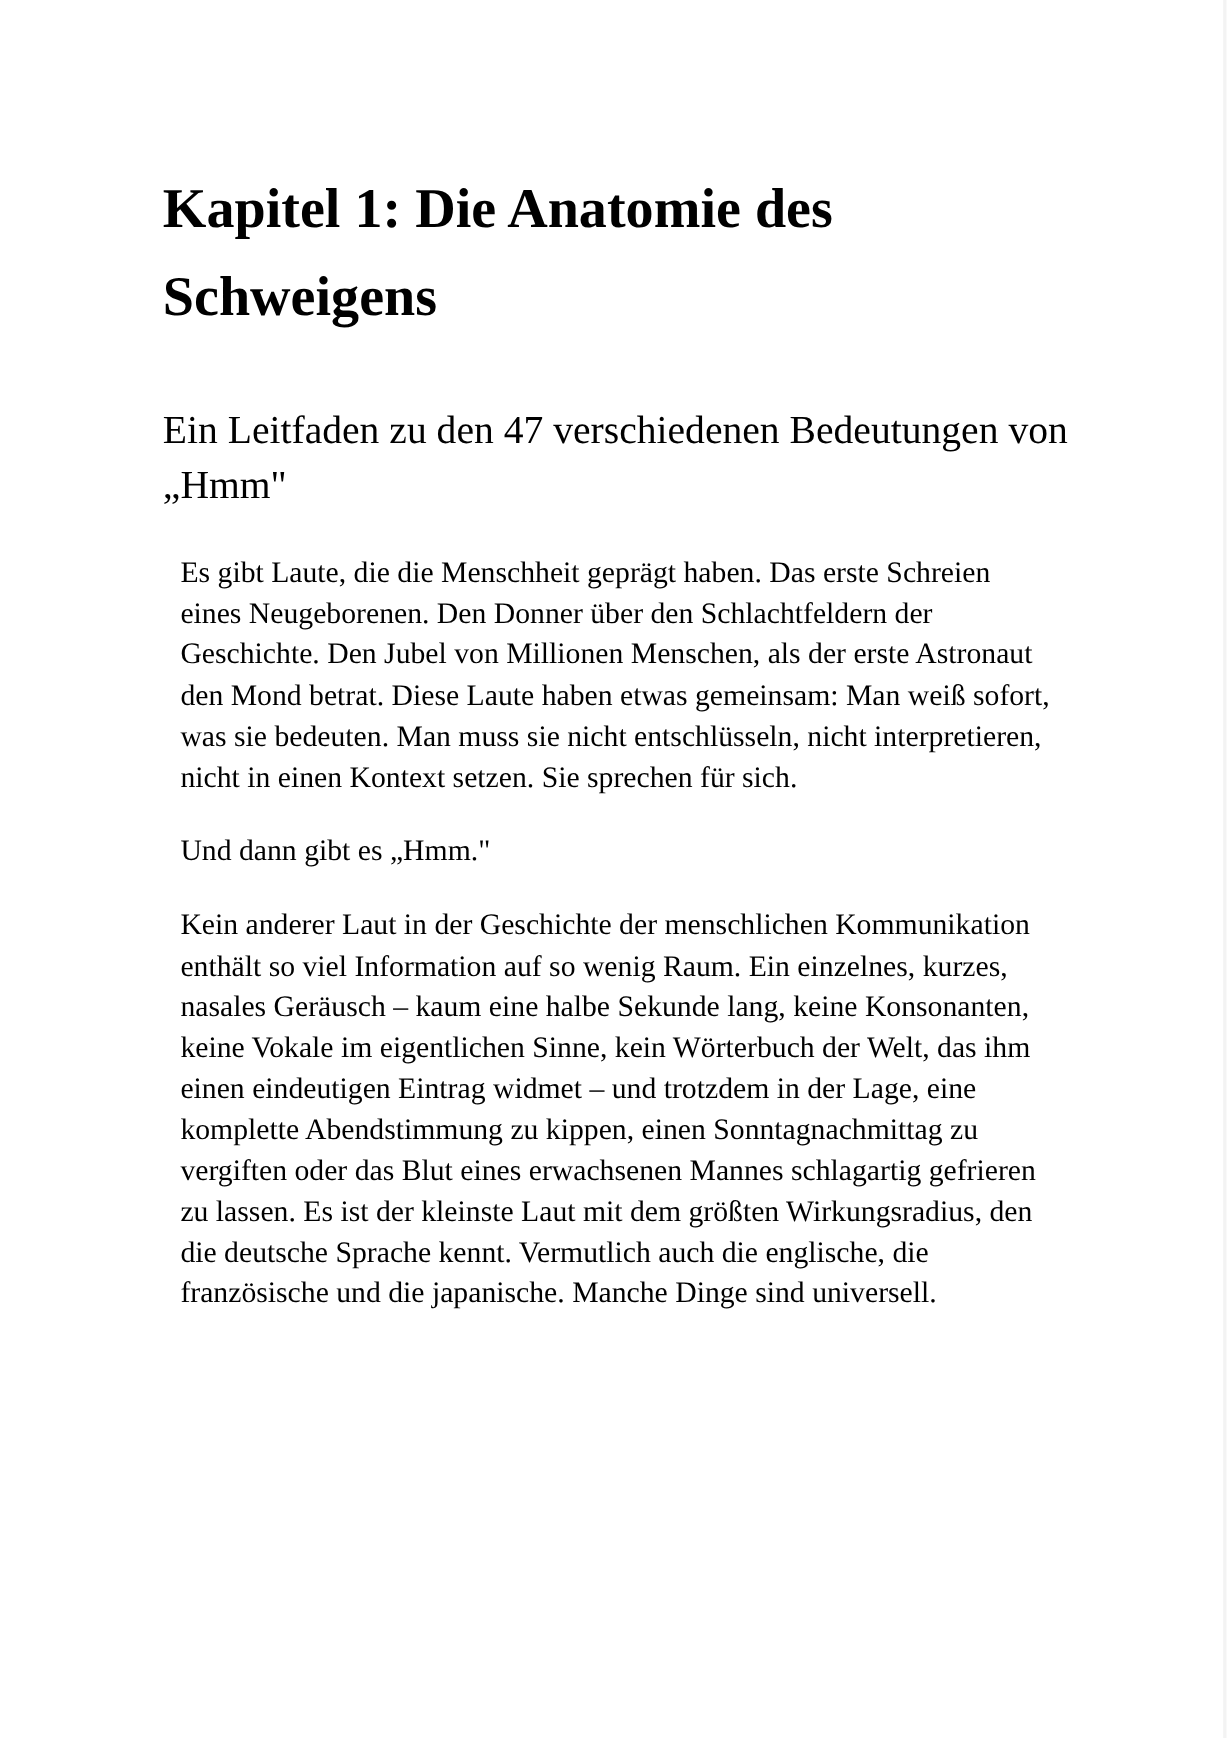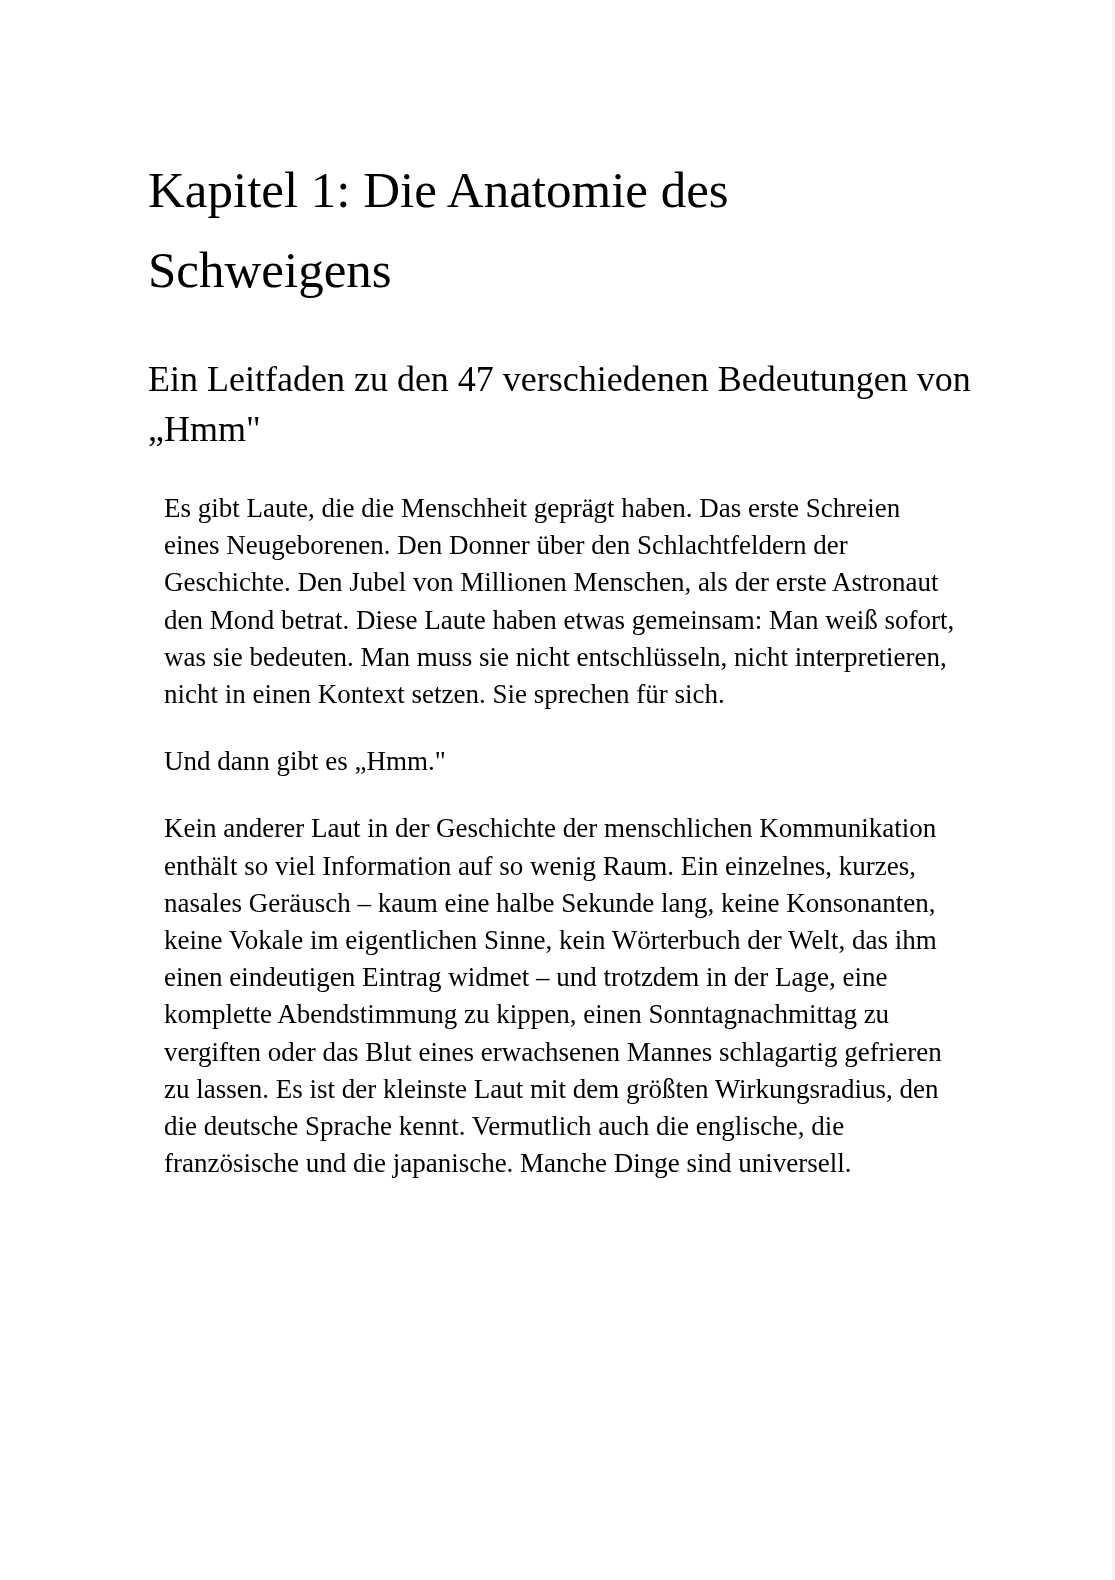--- a/index.html
+++ b/index.html
@@ -23,31 +23,31 @@
       height: 1580px;
       background: #f3f3f3;
     }
     .page {
       position: absolute;
       left: 148px;
       top: 150px;
       width: 830px;
     }
     h1 {
-      font-weight: normal;
+      font-weight: bold;
       font-size: 51px;
       line-height: 80px;
       margin: 0;
       letter-spacing: 0px;
     }
     h2 {
       font-weight: normal;
       font-size: 36px;
       line-height: 50px;
-      margin: 44px 0 0 0;
+      margin: 56px 0 0 0;
     }
     p {
       font-size: 27px;
       line-height: 37.2px;
       margin: 16px;
     }
     p.first {
       margin-top: 36px;
     }
     p.gap {

